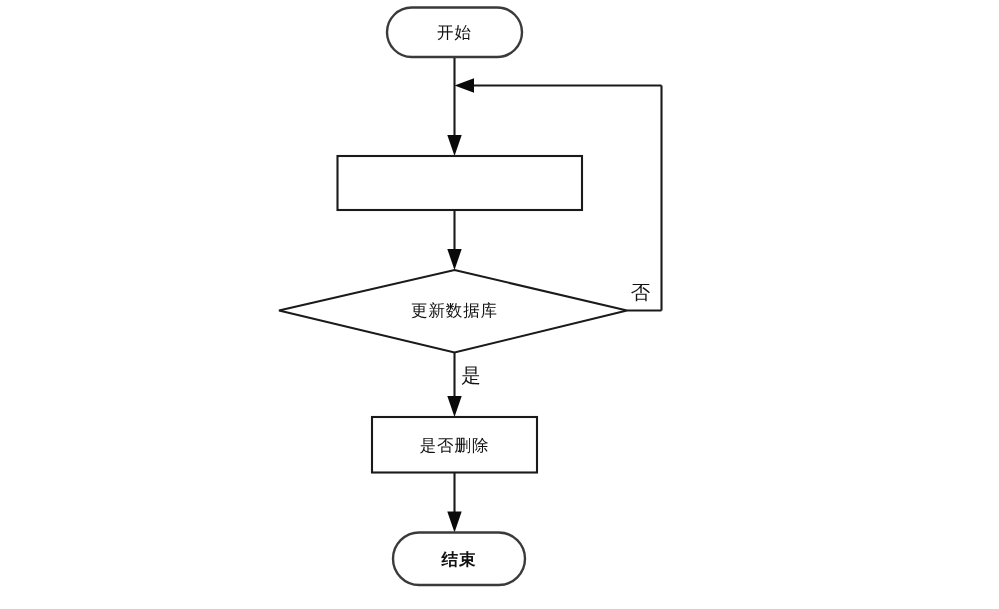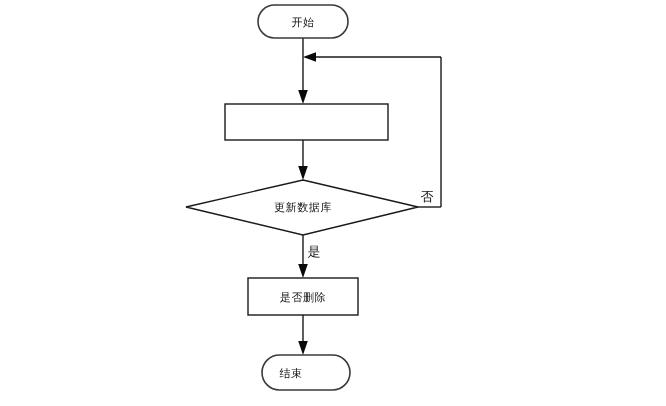--- a/index.html
+++ b/index.html
@@ -103,19 +103,19 @@
 
   </svg>
 
   <div class="node-label" style="left:303px; top:22px;">开始</div>
 
 
   <div class="node-label" style="left:303px; top:207px;">更新数据库</div>
 
   <div class="node-label" style="left:303px; top:297px;">是否删除</div>
 
-  <div class="node-label" style="left:291px; top:373px;">结束</div>
+  <div class="node-label" style="left:306px; top:373px;font-weight:bold;">结束</div>
 
   <div class="edge-label" style="left:314px; top:251px;">是</div>
 
   <div class="edge-label" style="left:427px; top:196px;">否</div>
 
 </div>
 
 </body></html>

